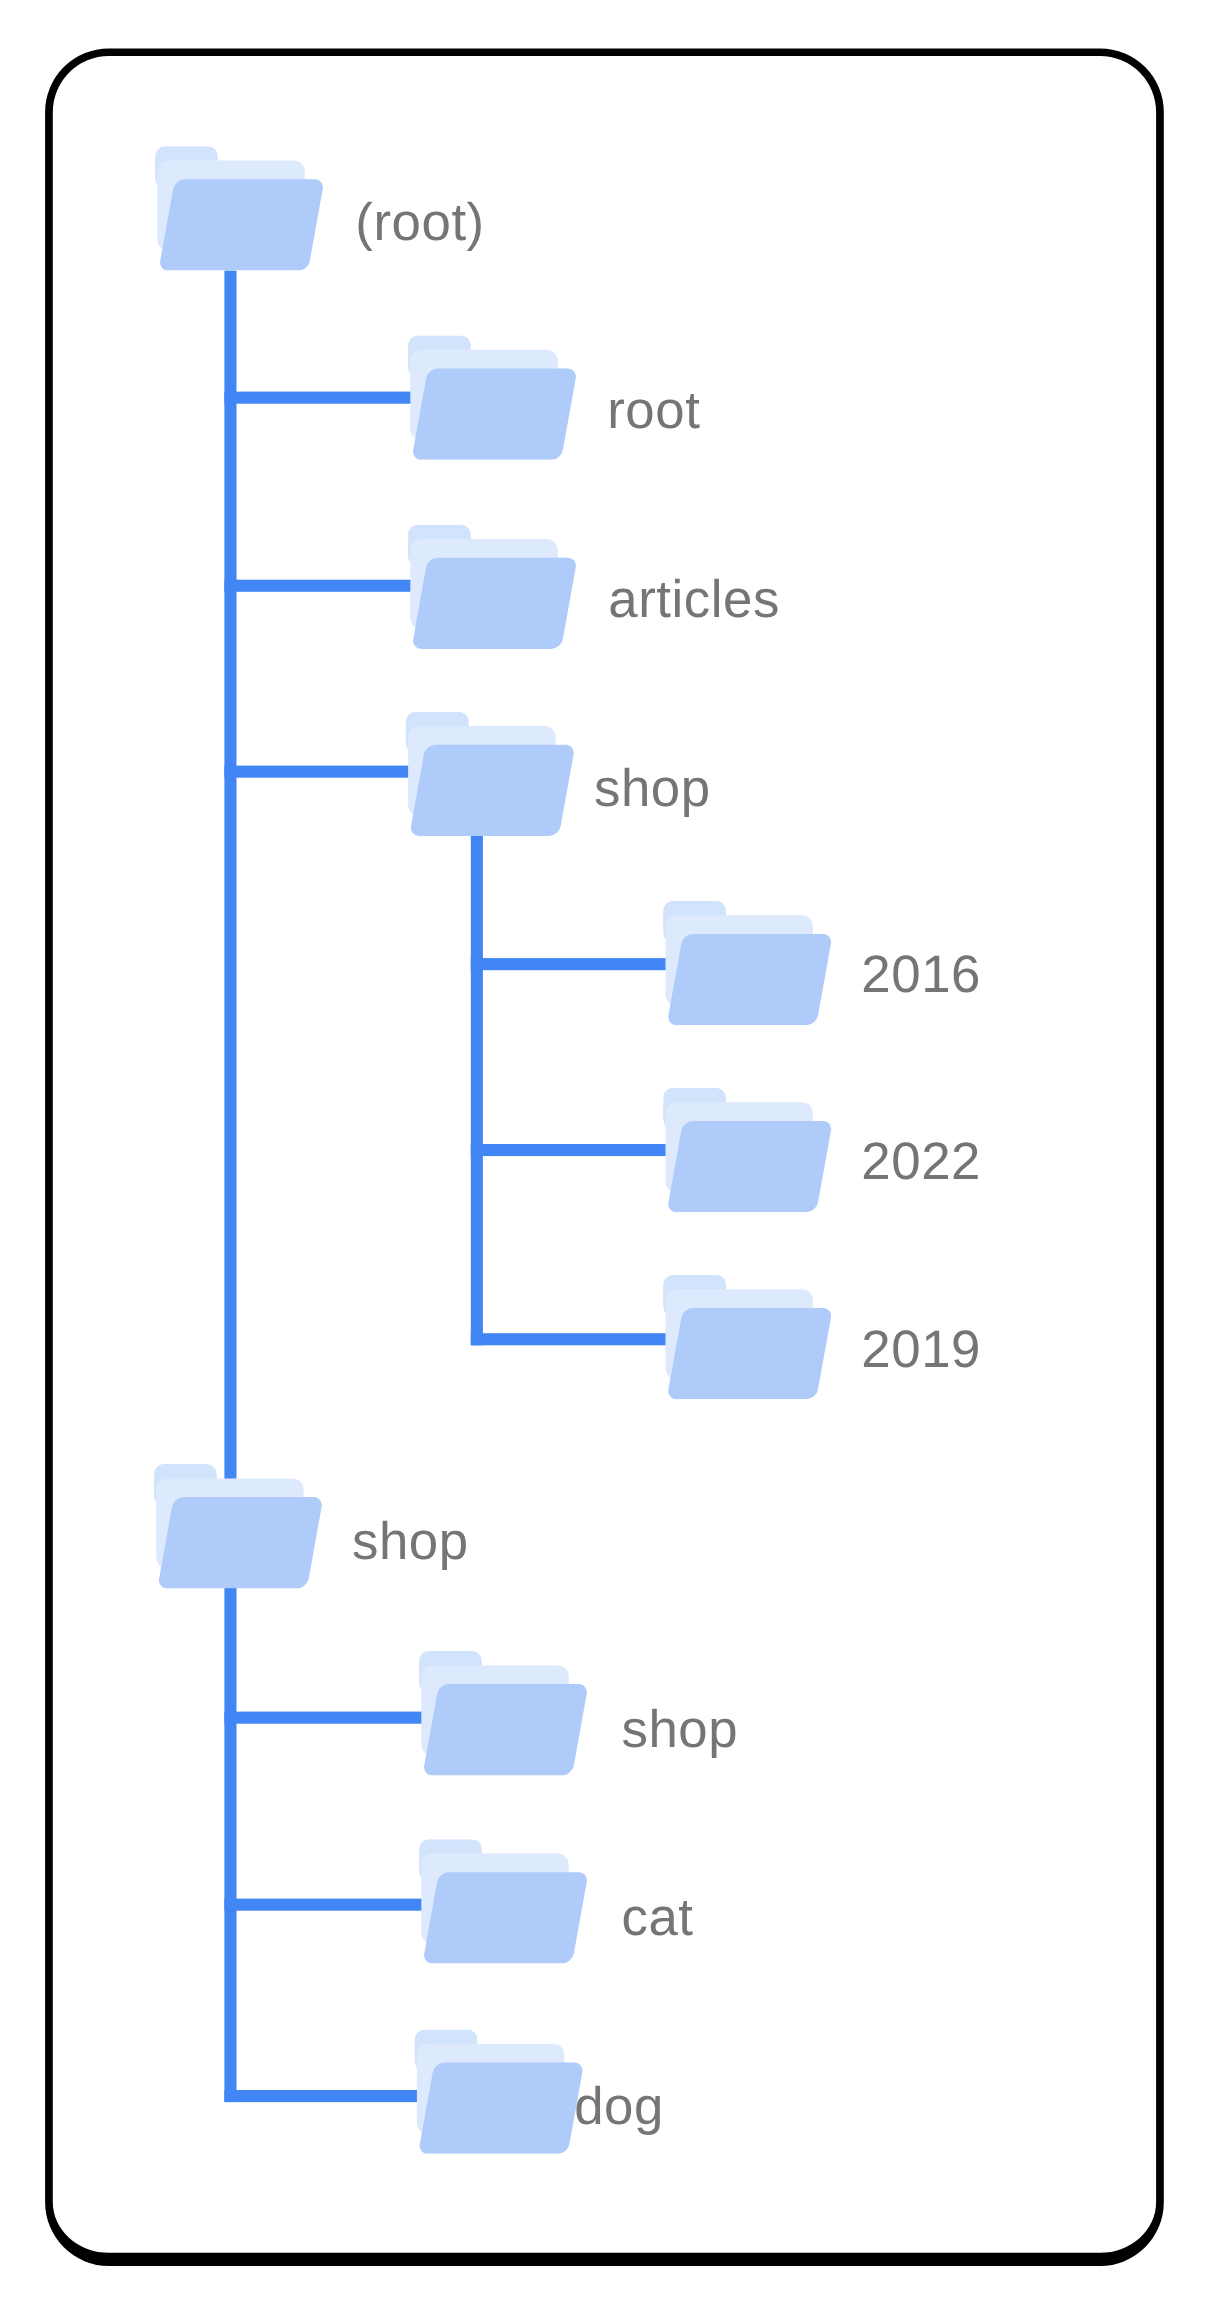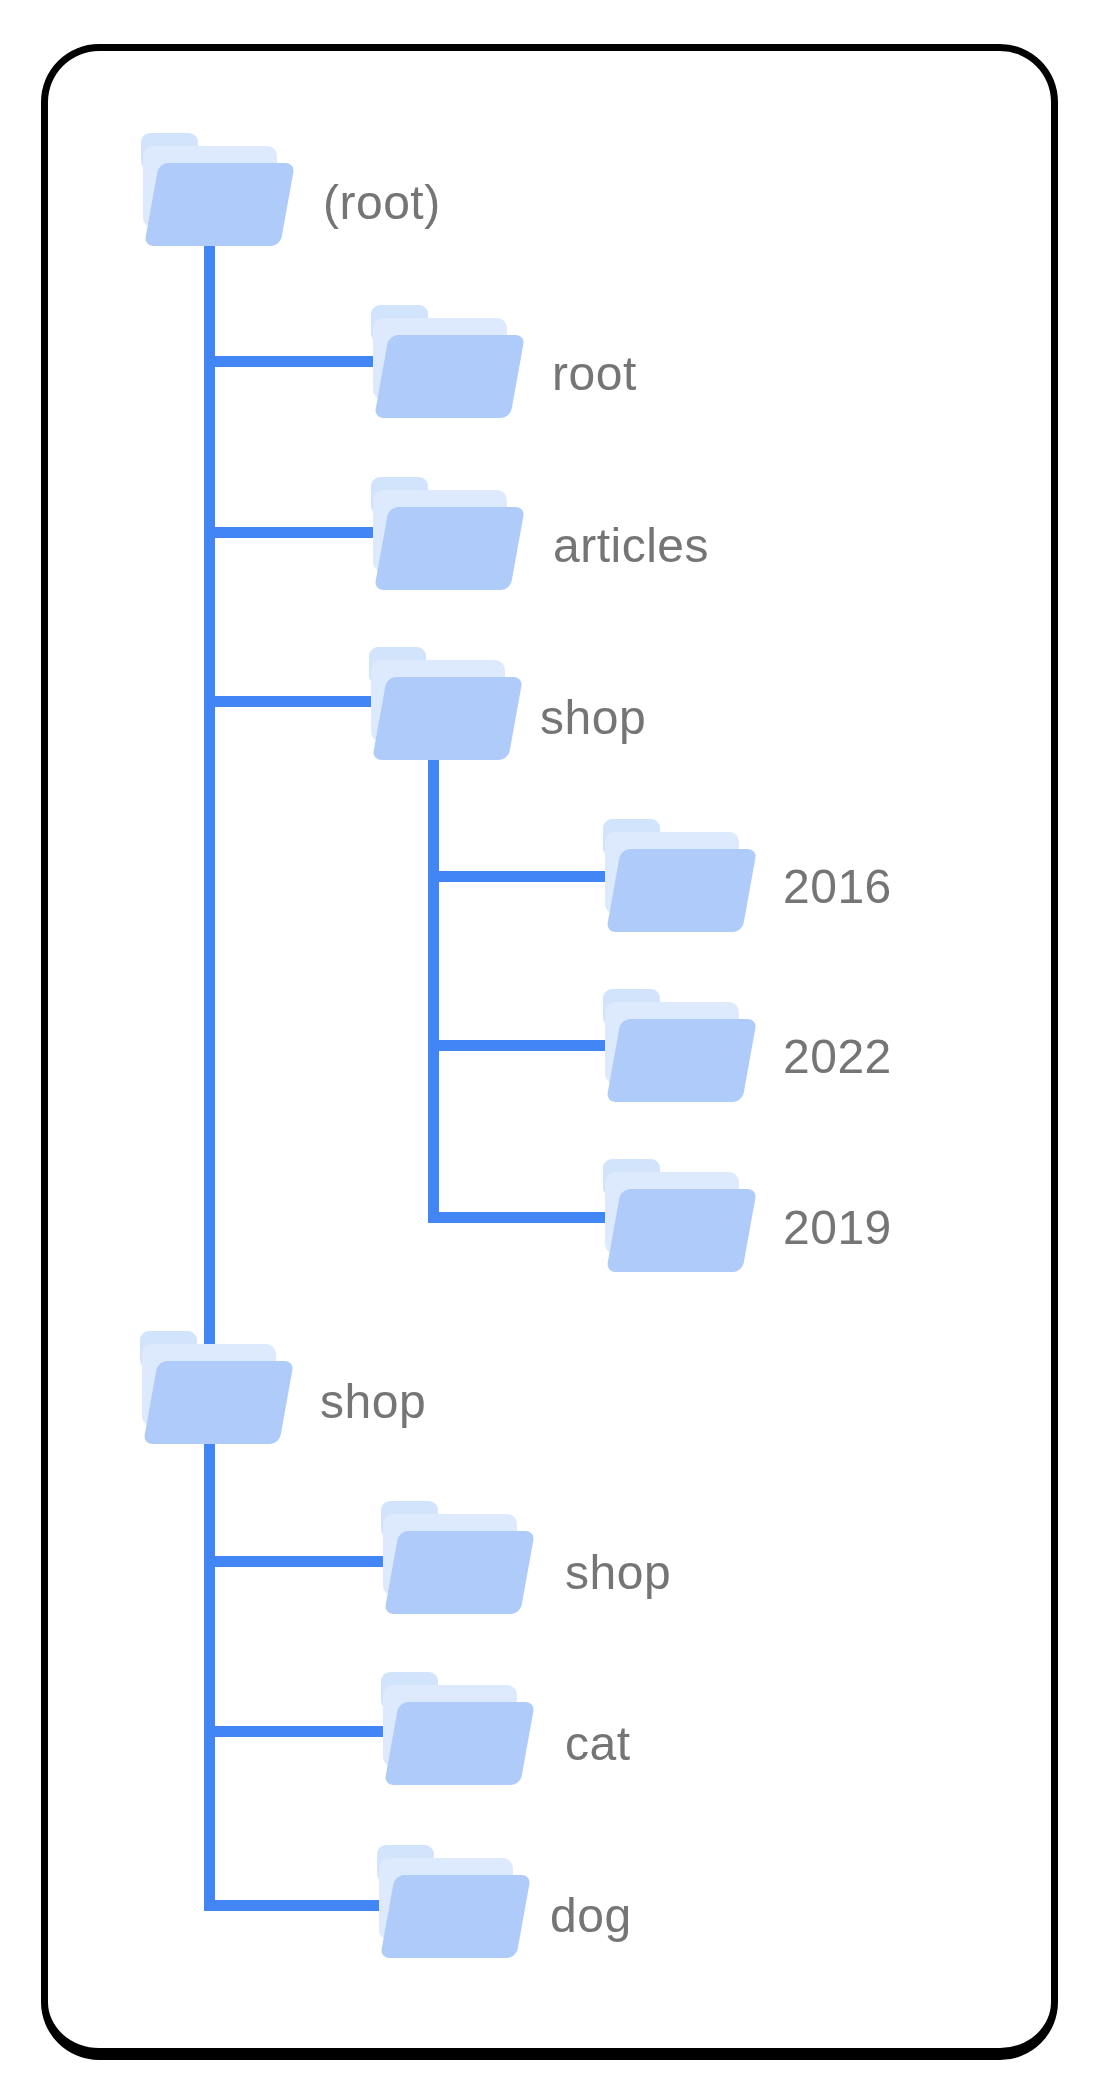--- a/index.html
+++ b/index.html
@@ -112,17 +112,17 @@
   <div class="node-label" style="left:323px;top:203px">(root)</div>
   <div class="node-label" style="left:552px;top:374px">root</div>
   <div class="node-label" style="left:553px;top:546px">articles</div>
   <div class="node-label" style="left:540px;top:718px">shop</div>
   <div class="node-label" style="left:783px;top:887px">2016</div>
   <div class="node-label" style="left:783px;top:1057px">2022</div>
   <div class="node-label" style="left:783px;top:1228px">2019</div>
   <div class="node-label" style="left:320px;top:1402px">shop</div>
   <div class="node-label" style="left:565px;top:1573px">shop</div>
   <div class="node-label" style="left:565px;top:1744px">cat</div>
-  <div class="node-label" style="left:550px;top:1916px">dog</div>
+  <div class="node-label" style="left:522px;top:1916px">dog</div>
 
   <div class="card"></div>
 
 </div>
 
 </body></html>

